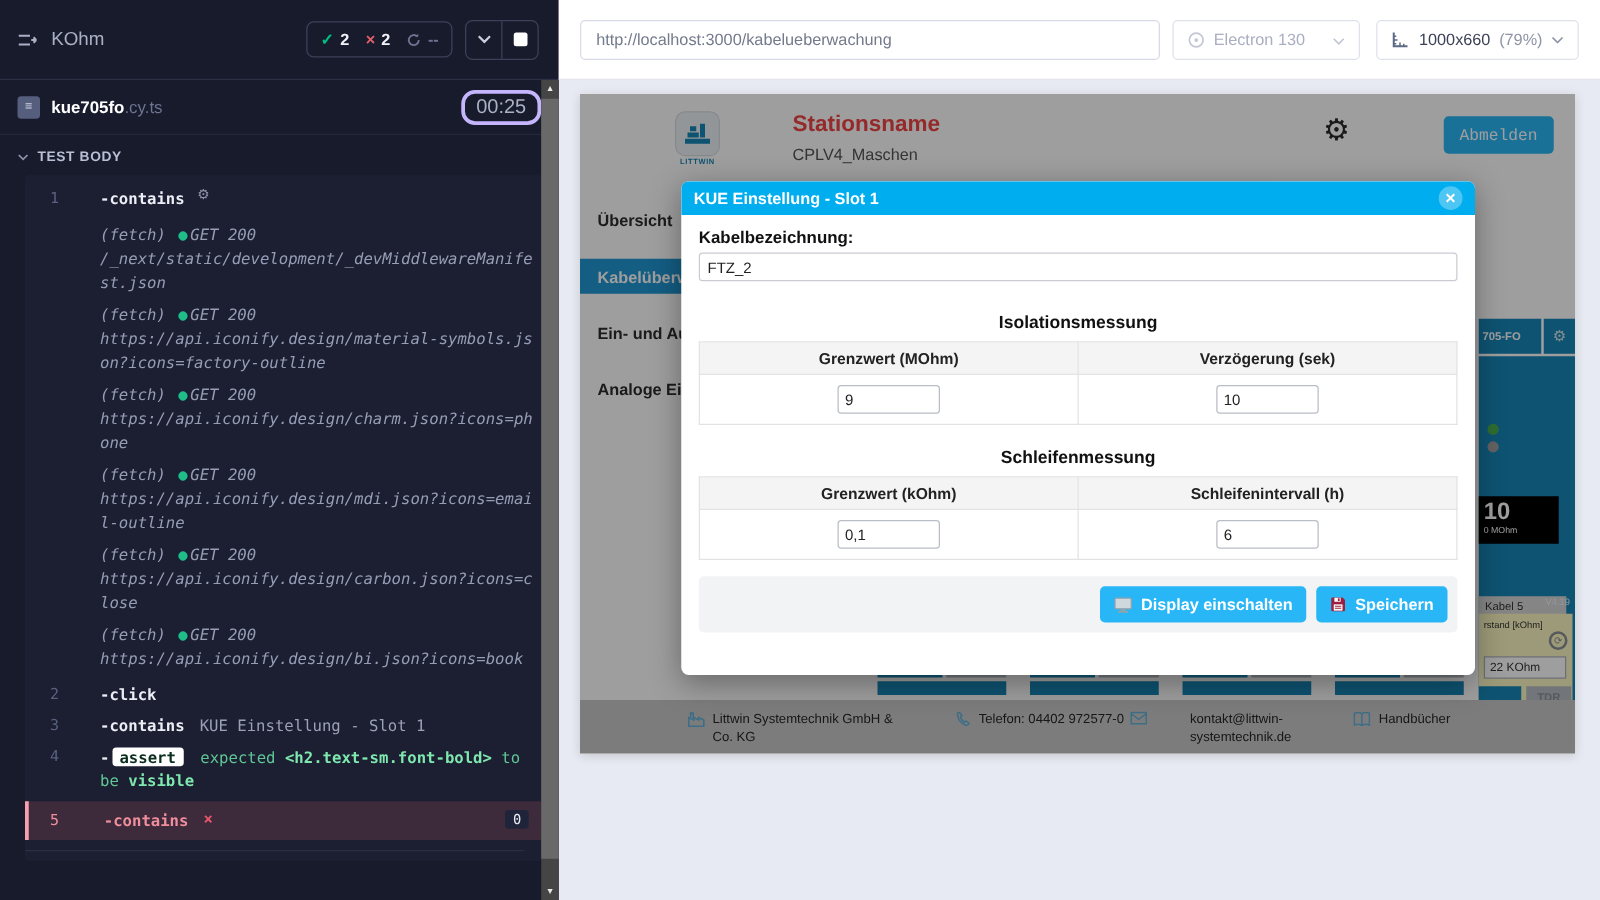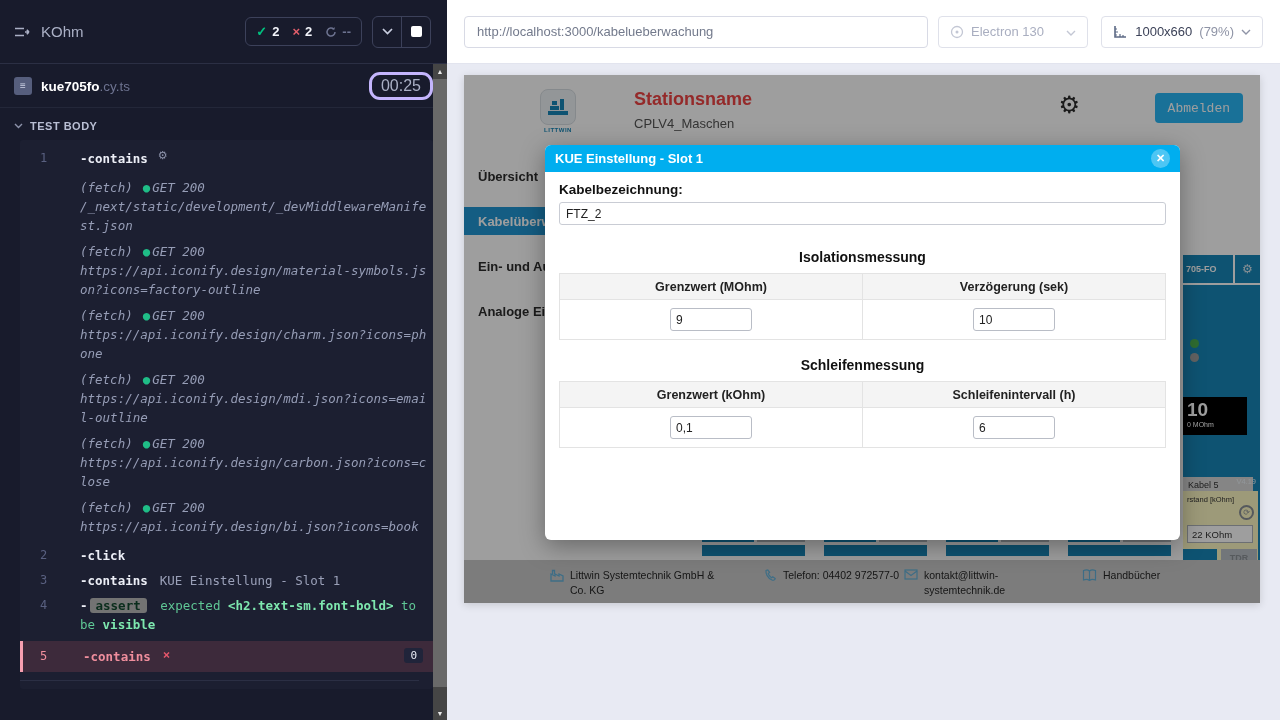--- a/index.html
+++ b/index.html
@@ -29,21 +29,21 @@
 
   .testbody-hdr { display:flex; align-items:center; gap:7px; padding:12px 14px 8px 14px; font-size:11px; font-weight:bold; letter-spacing:.5px; color:#b9bfd4; }
   .cmdpane { margin:0 14px 0 20px; background:#1c1f31; border-radius:3px; padding:6px 0 8px 0; }
   .cmdrow { display:flex; align-items:flex-start; padding:3px 8px 3px 0; position:relative; }
   .lnum { width:60px; flex:0 0 60px; padding-left:20px; color:#596080; font-family:"DejaVu Sans Mono",monospace; font-size:12px; line-height:19px; }
   .cmdtext { font-family:"DejaVu Sans Mono",monospace; font-size:12.5px; font-weight:bold; color:#eceef6; line-height:19px; }
   .cmdarg { font-family:"DejaVu Sans Mono",monospace; font-size:12.5px; color:#9aa0b8; line-height:19px; margin-left:12px; }
   .mini-gear { color:#8d93ab; font-size:11px; margin-left:10px; }
   .logblock { margin:7px 0 7px 60px; width:348px; font-family:"DejaVu Sans Mono",monospace; font-style:italic; font-size:12.5px; color:#969db6; line-height:19px; word-break:break-all; }
   .logdot { color:#1fbd87; font-style:normal; margin:0 2px 0 10px; }
-  .assert-badge { background:#737373; color:#0a2d1c; font-weight:bold; font-style:normal; padding:0 6px; border-radius:3px; margin:0 6px 0 2px; font-family:"DejaVu Sans Mono",monospace; font-size:12.5px; }
+  .assert-badge { background:#ffffff; color:#0a2d1c; font-weight:bold; font-style:normal; padding:0 6px; border-radius:3px; margin:0 6px 0 2px; font-family:"DejaVu Sans Mono",monospace; font-size:12.5px; }
   .assert-text { font-family:"DejaVu Sans Mono",monospace; font-size:12.5px; color:#5fc795; line-height:19px; width:340px; }
   .assert-el { color:#7ee8af; font-weight:bold; }
   .assert-strong { font-weight:bold; color:#7ee8af; }
   .row-failed { background:#3d2a3b; border-left:3px solid #f79fb0; margin-top:4px; padding-top:6px; padding-bottom:6px; }
   .row-failed .lnum { color:#f08e9d; padding-left:17px; }
   .row-failed .cmdtext { color:#f08e9d; }
   .fail-x { color:#e4566b; font-weight:bold; margin-left:12px; font-family:"DejaVu Sans Mono",monospace; font-size:12.5px; }
   .cnt-badge { position:absolute; right:10px; top:7px; background:#20243a; color:#e8eaf3; font-size:11px; border-radius:3px; padding:1px 6px; font-family:"DejaVu Sans Mono",monospace; }
   .pane-end { border-top:1px solid #2b2f44; margin:8px 14px 0 0; }
 
@@ -336,21 +336,21 @@
       <svg class="af-icon" width="13" height="13" viewBox="0 0 13 13">
           <path d="M2 1.5c-.5 3 1.5 7.5 6 9.5 1.5.7 3-.2 3.2-1.4l-2.4-1.8-1.3 1C5.8 7.7 4.6 6 4.2 4.4l1.4-1L3.8 1z" fill="none" stroke="currentColor" stroke-width="1.2"></path>
         </svg>
       <span class="af-text" style="width:128px;">Telefon: 04402 972577-0</span>
     </div>
     <div class="af-item" style="left:440px;width:140px;">
       <svg class="af-icon" width="14" height="11" viewBox="0 0 14 11">
           <rect x="1" y="1" width="12" height="9" fill="none" stroke="currentColor" stroke-width="1.2"></rect>
           <path d="M1 2l6 4.5L13 2" fill="none" stroke="currentColor" stroke-width="1.2"></path>
         </svg>
-      <span class="af-text" style="width:112px;">kontakt@littwin-systemtechnik.de</span>
+      <span class="af-text" style="width:112px;margin-left:28px;">kontakt@littwin-systemtechnik.de</span>
     </div>
     <div class="af-item" style="left:618px;">
       <svg class="af-icon" width="15" height="12" viewBox="0 0 15 12">
           <path d="M7.5 2C6 .8 3.5.8 1.5 1.5V11C3.5 10.3 6 10.3 7.5 11.5 9 10.3 11.5 10.3 13.5 11V1.5C11.5.8 9 .8 7.5 2z" fill="none" stroke="currentColor" stroke-width="1.2"></path>
           <path d="M7.5 2v9.5" stroke="currentColor" stroke-width="1.2"></path>
         </svg>
       <span class="af-text">Handbücher</span>
     </div>
   </div>
 
@@ -387,13 +387,33 @@
         <th>Grenzwert (kOhm)</th>
         <th>Schleifenintervall (h)</th>
       </tr>
       <tr>
         <td><input class="cell-input" type="text" value="0,1" style=""></td>
         <td><input class="cell-input" type="text" value="6" style=""></td>
       </tr>
     </tbody>
       </table>
   </div>
+  <div class="m-footer">
+    <button class="m-btn">
+      <svg width="15" height="14" viewBox="0 0 15 14">
+          <rect x="1" y="1.5" width="13" height="8.5" rx="1" fill="#cfd8dc" stroke="#90a4ae" stroke-width="1"></rect>
+          <rect x="5.5" y="10" width="4" height="1.8" fill="#90a4ae"></rect>
+          <rect x="3.5" y="11.8" width="8" height="1.4" fill="#90a4ae"></rect>
+        </svg>
+      <span>Display einschalten</span>
+    </button>
+    <button class="m-btn">
+      <svg width="13" height="13" viewBox="0 0 13 13">
+          <path d="M1 2a1 1 0 0 1 1-1h8l2 2v8a1 1 0 0 1-1 1H2a1 1 0 0 1-1-1z" fill="#9c1f3f"></path>
+          <rect x="3.5" y="1.2" width="5" height="3.2" fill="#fff"></rect>
+          <rect x="6.3" y="1.6" width="1.4" height="2.2" fill="#9c1f3f"></rect>
+          <rect x="3" y="6.5" width="7" height="5" fill="#fff"></rect>
+          <path d="M4 8h5M4 9.6h5" stroke="#9c1f3f" stroke-width=".8"></path>
+        </svg>
+      <span>Speichern</span>
+    </button>
+  </div>
 </div>
 
 </body></html>

